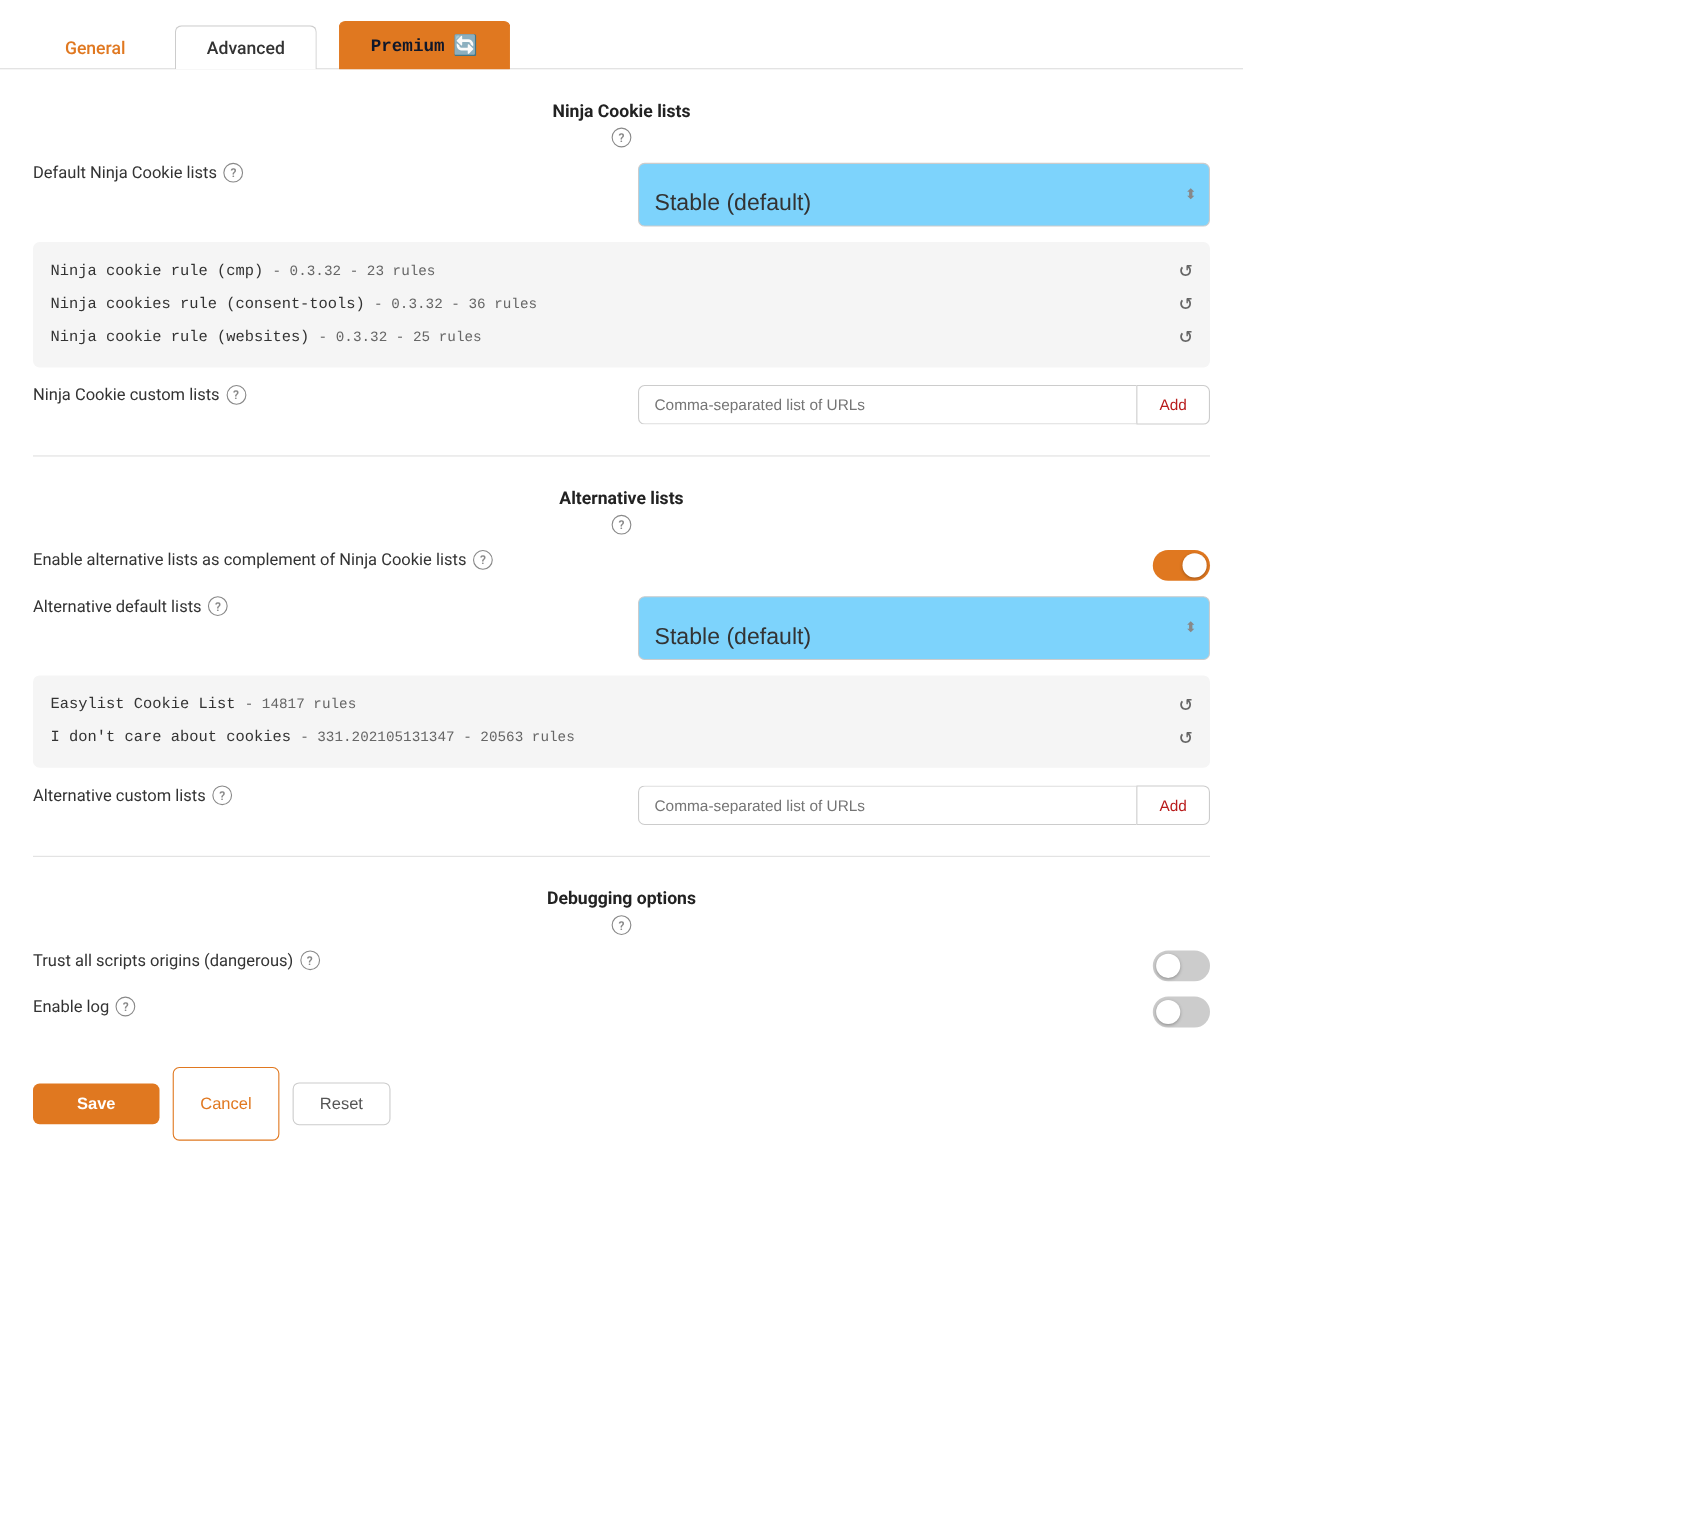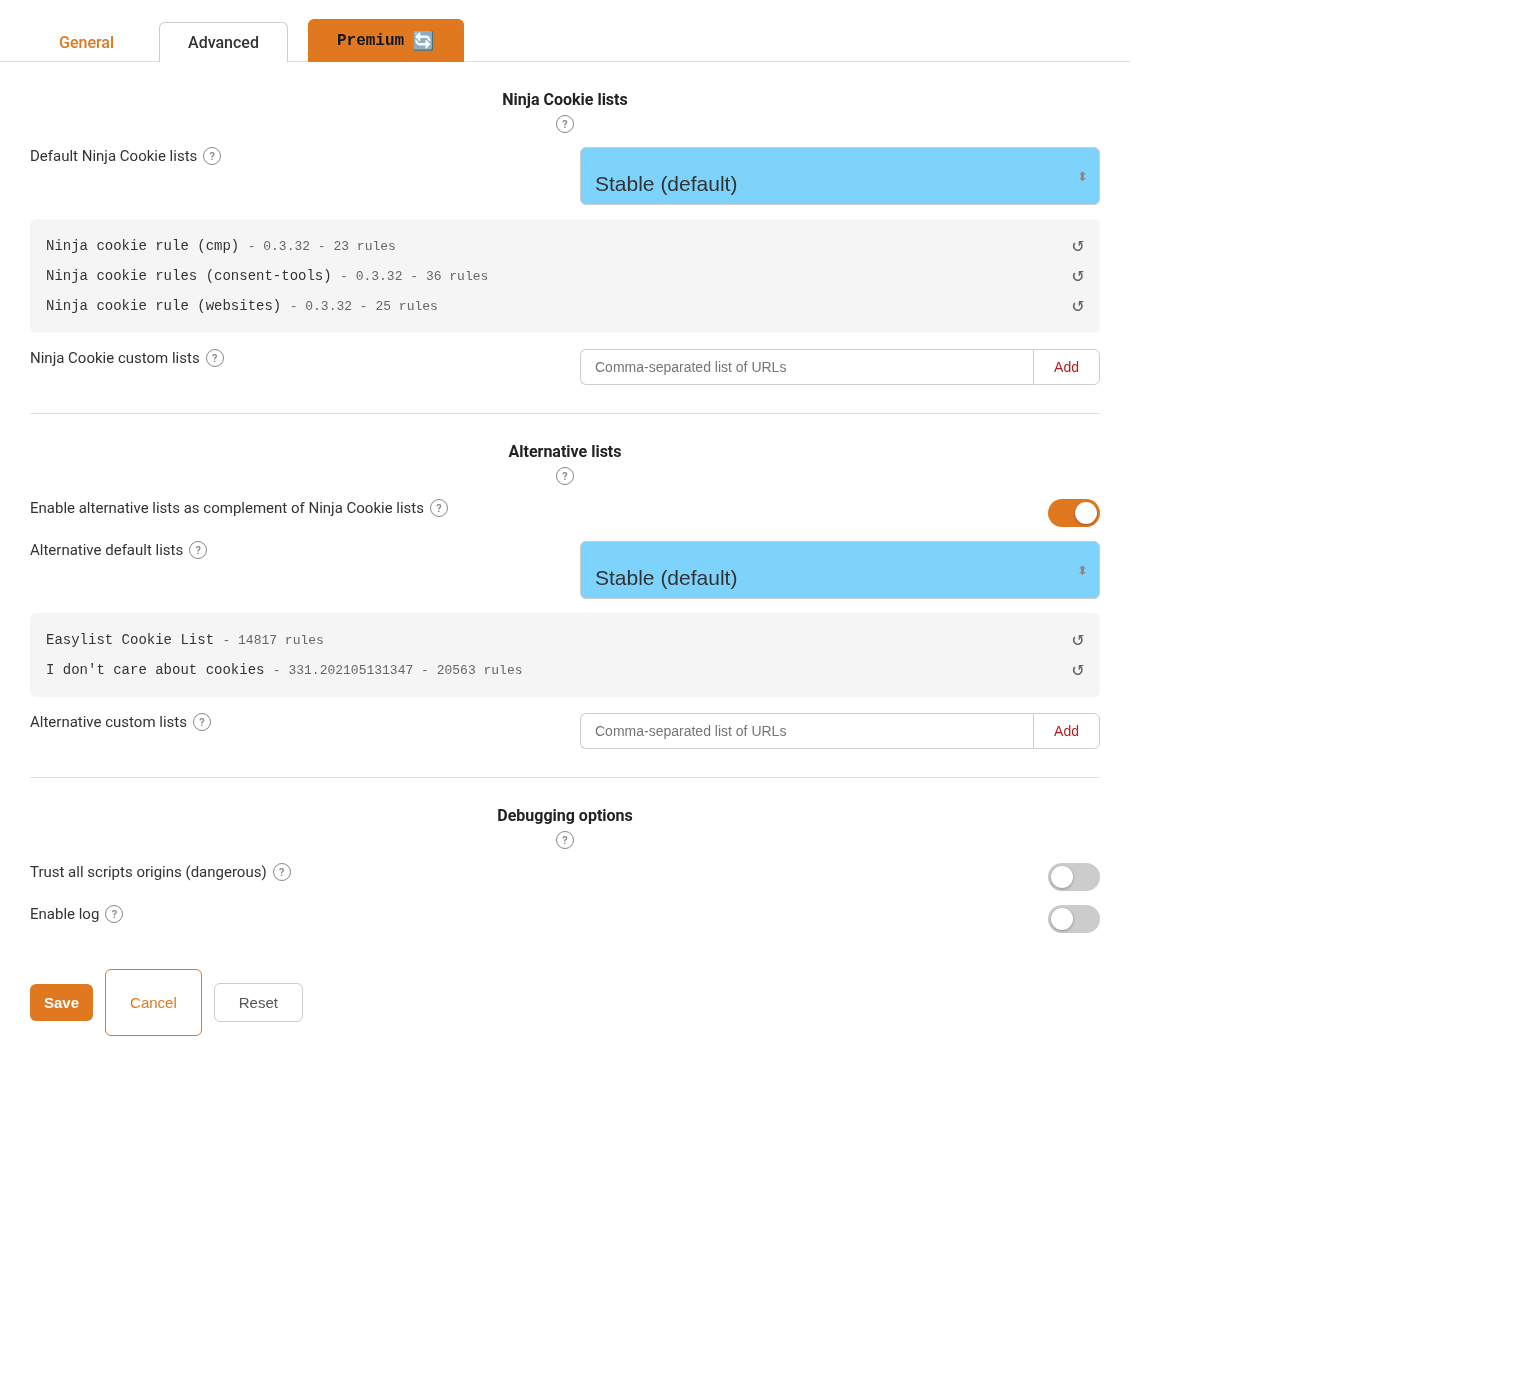--- a/index.html
+++ b/index.html
@@ -245,21 +245,21 @@
     }
 
     
     .footer-buttons {
       display: flex;
       gap: 12px;
       margin-top: 36px;
       align-items: center;
     }
     .btn-save {
-      padding: 10px 14px;
+      padding: 10px 40px;
       background: #e07820;
       color: #fff;
       border: none;
       border-radius: 6px;
       font-size: 15px;
       font-weight: 600;
       cursor: pointer;
     }
     .btn-cancel {
       padding: 24px 24px;
@@ -324,21 +324,21 @@
     <div class="rules-box">
       <div class="rules-row">
         <span class="rules-row-name">
           <span>Ninja cookie rule (cmp)</span>
           <span class="rule-meta"> - 0.3.32 - 23 rules</span>
         </span>
         <span class="refresh-icon">↺</span>
       </div>
       <div class="rules-row">
         <span class="rules-row-name">
-          <span>Ninja cookie rules (consent-tools)</span>
+          <span>Ninja cookies rule (consent-tools)</span>
           <span class="rule-meta"> - 0.3.32 - 36 rules</span>
         </span>
         <span class="refresh-icon">↺</span>
       </div>
       <div class="rules-row">
         <span class="rules-row-name">
           <span>Ninja cookie rule (websites)</span>
           <span class="rule-meta"> - 0.3.32 - 25 rules</span>
         </span>
         <span class="refresh-icon">↺</span>

